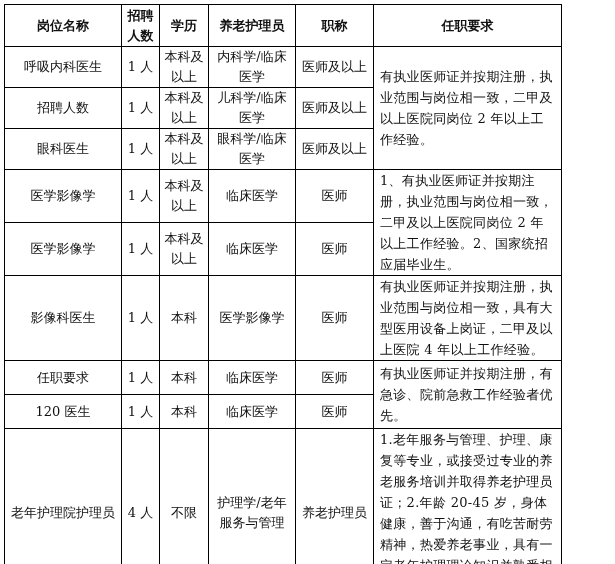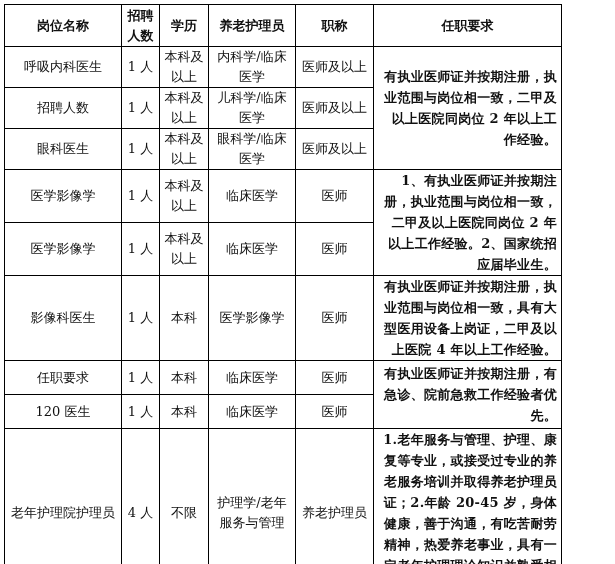--- a/index.html
+++ b/index.html
@@ -18,21 +18,21 @@
       text-align: center;
       vertical-align: middle;
       line-height: 20px;
       word-break: break-all;
     }
     th {
       font-family: "DejaVu Sans", "Liberation Sans", sans-serif;
       font-weight: bold;
       font-size: 13px;
     }
-    td.req { text-align: right; padding: 0 4px 0 6px; line-height: 21px; letter-spacing: 0.3px; font-weight: bold; }
+    td.req { text-align: left; padding: 0 4px 0 6px; line-height: 21px; letter-spacing: 0.3px; }
     .c0 { width: 117px; } .c1 { width: 38px; } .c2 { width: 49px; }
     .c3 { width: 87px; } .c4 { width: 78px; } .c5 { width: 188px; }
     .h-head { height: 42px; }
     .h-2l { height: 41px; }
     .h-2s { height: 40px; }
     .h-img { height: 82px; }
     .h-1 { height: 34px; }
     .h-old { height: 146px; }
   </style>
 </head>

